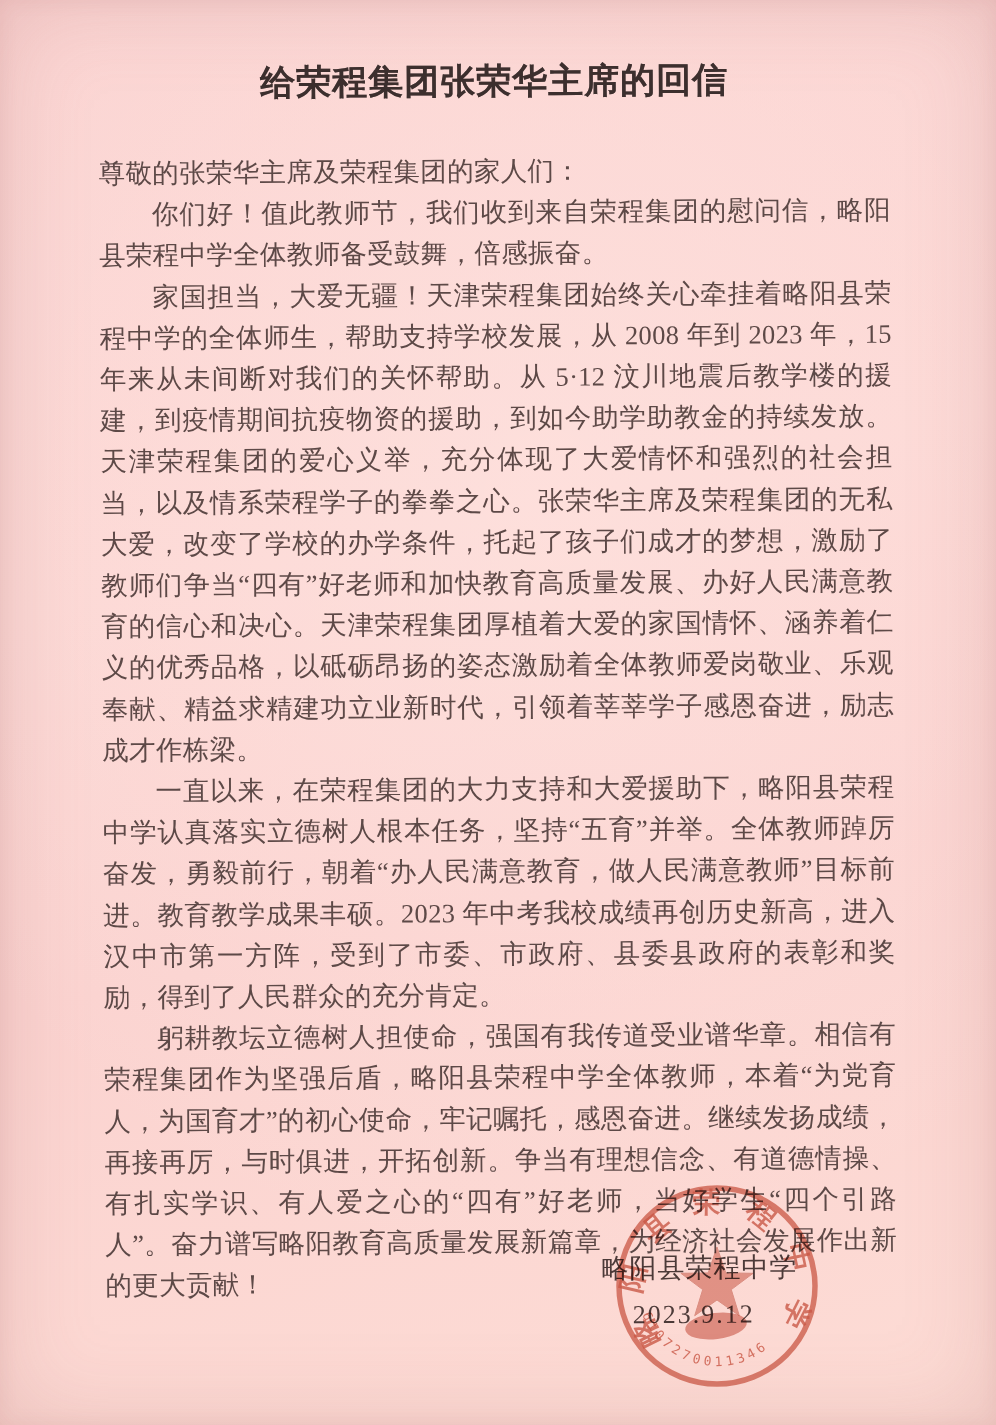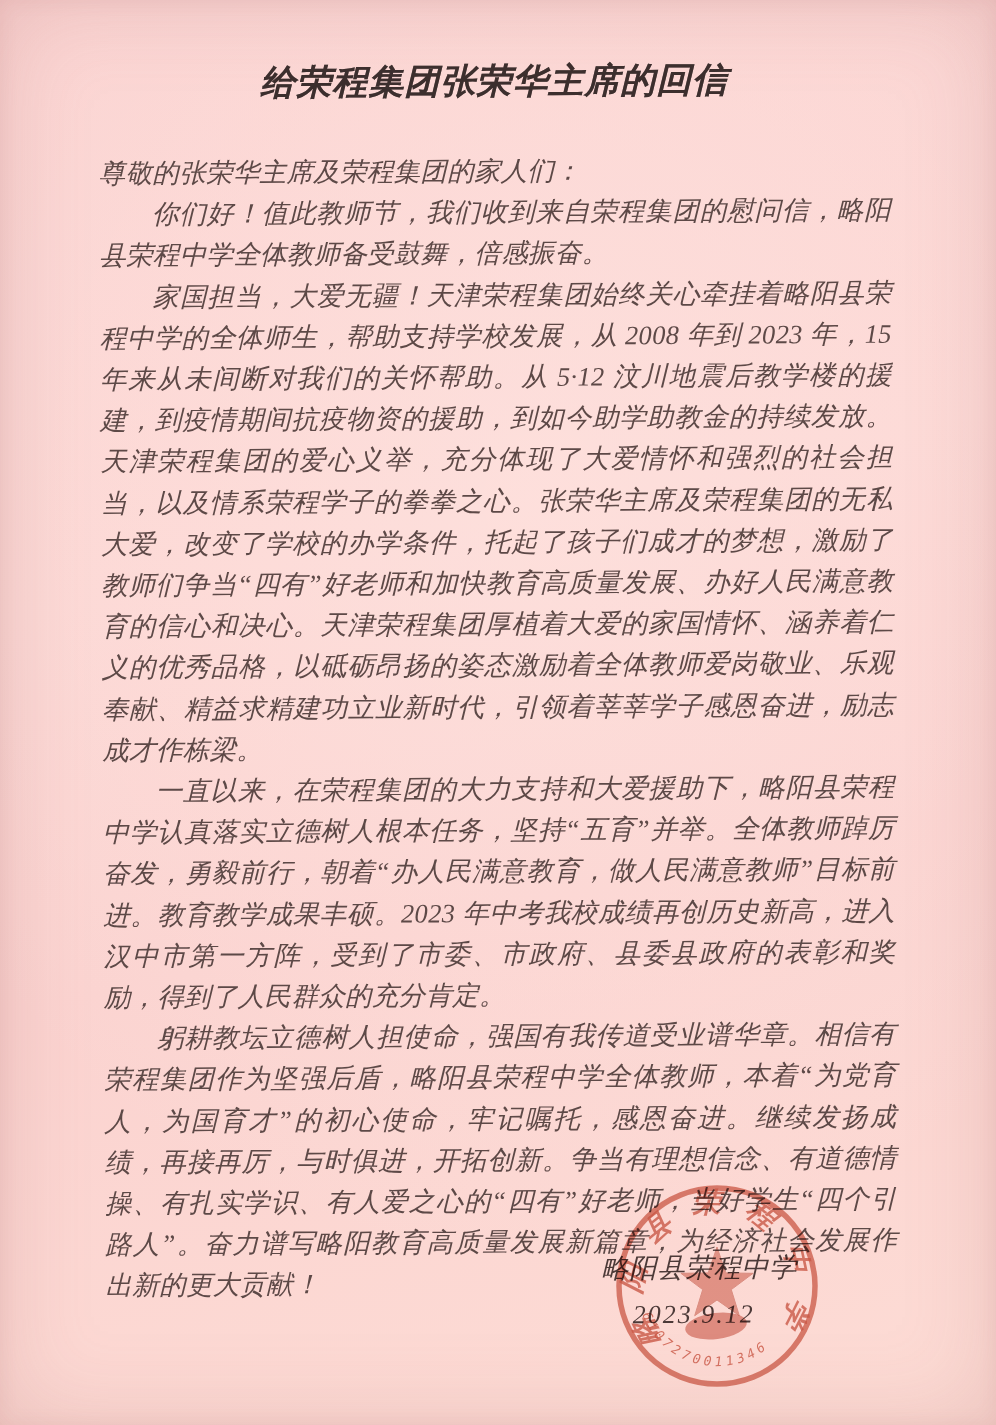--- a/index.html
+++ b/index.html
@@ -10,21 +10,20 @@
   }
   .page {
     position: relative;
     width: 996px;
     height: 1425px;
     margin: 0 auto;
     overflow: hidden;
     background:
       radial-gradient(ellipse 120% 90% at 55% 35%, rgba(255,230,226,0.55) 0%, rgba(255,230,226,0) 60%),
       linear-gradient(168deg, #fbd4d2 0%, #fcd7d4 38%, #fbd3d0 62%, #fddcd5 100%);
-    font-style: italic;
   }
   
   .page::after {
     content: "";
     position: absolute;
     inset: 0;
     pointer-events: none;
     box-shadow: inset 0 0 90px rgba(170, 100, 100, 0.22),
                 inset 0 0 18px rgba(170, 100, 100, 0.10);
   }

